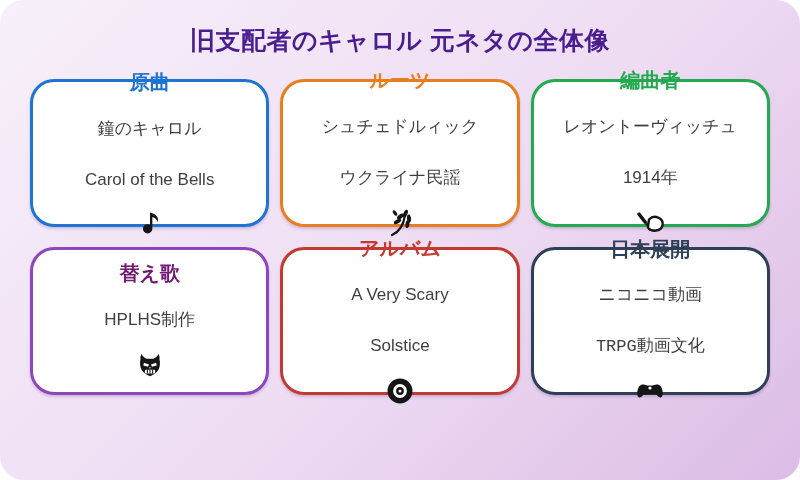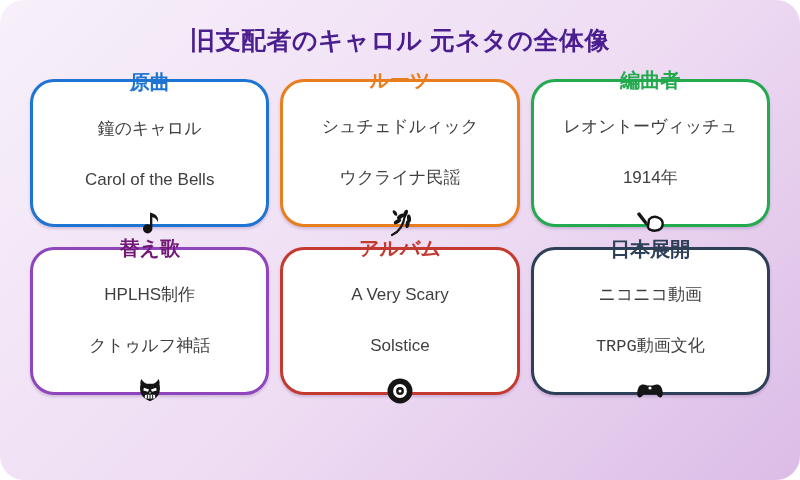--- a/index.html
+++ b/index.html
@@ -114,21 +114,20 @@
           </g>
           <path d="M16 12.5c2.2-2.3 5.6-3.2 8.6-2.1 3.6 1.3 5.6 4.1 5 7.6-.5 3.2-2.9 5.2-6.9 5.6-3.7.4-6.5-.9-7.8-3.3z" fill="#ffffff" stroke="#151515" stroke-width="2.4" stroke-linejoin="round"></path>
           <path d="M15.5 20.5c2.5 2.5 6.5 3 9 1.5l-1.5 1.8c-3 1.2-6.3.4-8.2-1.6z" fill="#151515"></path>
         </svg>
       </span>
     </article>
 
     <article class="card" style="border-color: rgb(143, 70, 189);">
       <h2 class="card-label" style="color: #701a75;">替え歌</h2>
       <p class="card-line">HPLHS制作</p>
-      <p class="card-line">クトゥルフ神話</p>
       <span class="card-icon">
         <svg width="30" height="32" viewBox="0 0 32 32">
           <path fill="#151515" d="M7 3.2c1.3 2.7 3.1 4.4 5.5 5.1h7C21.9 7.6 23.7 5.9 25 3.2c1.1 1.8 1.5 3.7 1.1 5.5.7 3 .7 5.9-.1 8.8-1.1 4-4.4 7.1-10 9.3-5.6-2.2-8.9-5.3-10-9.3-.8-2.9-.8-5.8-.1-8.8-.4-1.8 0-3.7 1.1-5.5z"></path>
           <g fill="#ffffff">
             <path d="M9.5 12.5l5.5 2-1.1 2.2-5-1.3z"></path>
             <path d="M22.5 12.5l-5.5 2 1.1 2.2 5-1.3z"></path>
             <path d="M15.1 17.3h1.8l-.9 1.8z"></path>
             <rect x="10.5" y="20" width="11" height="4" rx="1.2"></rect>
           </g>
           <g stroke="#151515" stroke-width="1.1">

